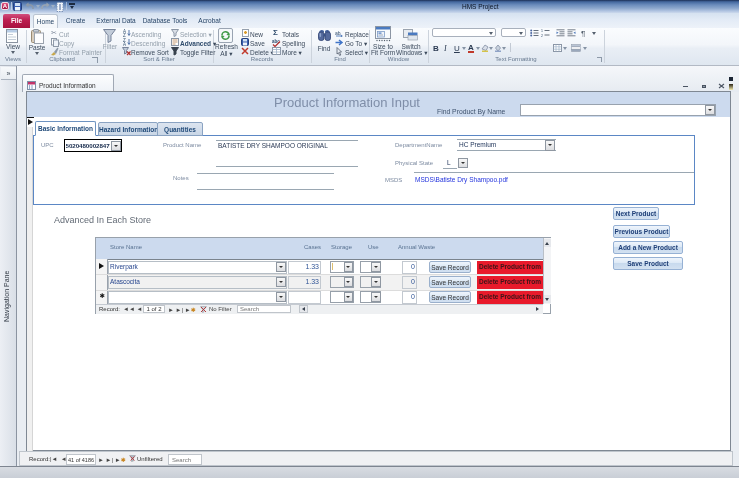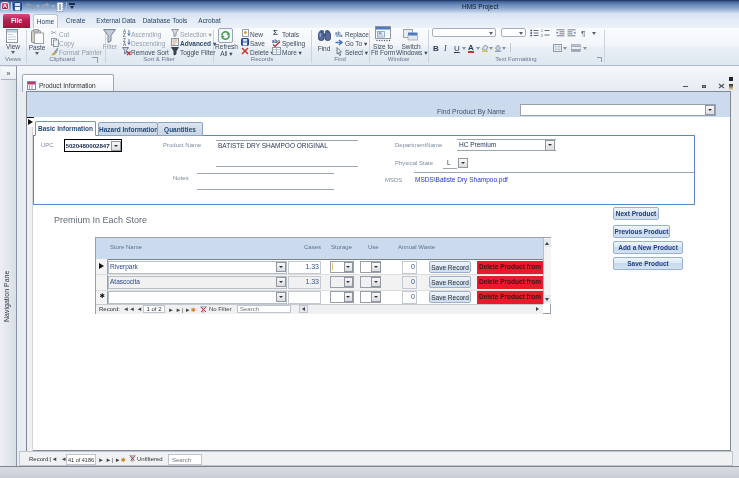--- a/index.html
+++ b/index.html
@@ -313,20 +313,21 @@
 <div class="abs" style="left:702px;top:84.5px;width:4px;height:3.2px;border:1px solid #4a5462;box-sizing:border-box;background:#8f9aa8;"></div>
 <svg class="abs" style="left:718px;top:83px;" width="7" height="6">
   <path d="M1 1 L6 5 M6 1 L1 5" stroke="#4a5462" stroke-width="1.1"></path>
 </svg>
 <div class="abs" style="left:729px;top:77px;width:4px;height:4px;background:#1b2534;"></div>
 <div class="abs" style="left:729px;top:84px;width:4px;height:6px;background:linear-gradient(180deg,#2a2417,#f4ecb0);"></div>
 
 <div class="abs" style="left:26px;top:91px;width:705px;height:360px;background:#fff;border:1px solid #7f8893;box-sizing:border-box;"></div>
 
 <div class="abs" style="left:27px;top:92px;width:703px;height:25px;background:#ccdaee;"></div>
+<div class="abs" style="left:197px;top:95px;width:300px;text-align:center;font-size:13px;color:#7f8ea8;">Product Information Input</div>
 <div class="abs" style="left:437px;top:107.5px;font-size:6.8px;color:#3f536e;">Find Product By Name</div>
 <div class="abs" style="left:520px;top:104px;width:196px;height:12px;background:#fff;border:1px solid #98a2ae;box-sizing:border-box;"></div>
 <div class="ddbtn" style="left:705px;top:105px;width:10px;height:10px;"></div>
 
 <div class="abs" style="left:27px;top:117px;width:6px;height:334px;background:#f0f0f0;border-right:1px solid #d5d5d5;box-sizing:border-box;"></div>
 <div class="abs" style="left:27px;top:117px;width:7px;height:10px;background:#fff;border-top:1.5px solid #111;box-sizing:border-box;"></div>
 <div class="abs" style="left:28px;top:119px;width:0;height:0;border-top:3px solid transparent;border-bottom:3px solid transparent;border-left:5px solid #111;"></div>
 
 <div class="abs" style="left:35px;top:121px;width:61px;height:15px;background:#fff;border:1px solid #6e93c0;border-bottom:1px solid #fff;border-radius:2px 2px 0 0;box-sizing:border-box;color:#1f4978;font-size:6.5px;font-weight:bold;text-align:center;line-height:14px;z-index:3;white-space:nowrap;overflow:hidden;">Basic Information</div>
 <div class="abs" style="left:98px;top:122px;width:60px;height:14px;background:linear-gradient(180deg,#dce4ef,#c9d6e6);border:1px solid #8aa3c2;border-radius:2px 2px 0 0;box-sizing:border-box;color:#1f4978;font-size:6.5px;font-weight:bold;text-align:center;line-height:13px;z-index:2;white-space:nowrap;overflow:hidden;">Hazard Information</div>
@@ -353,21 +354,21 @@
 
 <div class="lbl" style="left:395px;top:159.5px;">Physical State</div>
 <div class="abs" style="left:443px;top:157px;width:14px;height:12px;border-bottom:1px solid #9aa7b2;box-sizing:border-box;z-index:2;"></div>
 <div class="abs" style="left:447px;top:158.5px;font-size:6.5px;color:#1a2f55;z-index:3;">L</div>
 <div class="ddbtn" style="left:458px;top:157.5px;width:10px;height:10.5px;z-index:3;"></div>
 
 <div class="lbl" style="left:385px;top:176.5px;">MSDS</div>
 <div class="abs" style="left:414px;top:172px;width:280px;height:1px;background:#9aa7b2;z-index:2;"></div>
 <div class="abs" style="left:415px;top:175.5px;font-size:6.5px;color:#2233dd;z-index:3;">MSDS\Batiste Dry Shampoo.pdf</div>
 
-<div class="abs" style="left:54px;top:214.5px;font-size:9px;color:#636b76;">Premium In Each Store</div>
+<div class="abs" style="left:54px;top:214.5px;font-size:9px;color:#636b76;">Advanced In Each Store</div>
 
 <div class="abs" style="left:95px;top:237px;width:456px;height:77px;background:#fff;border:1px solid #98a1ab;box-sizing:border-box;"></div>
 
 <div class="abs" style="left:96px;top:238px;width:447px;height:21px;background:#ccdaee;"></div>
 <div class="abs" style="left:110px;top:243.5px;font-size:6px;color:#5a7392;">Store Name</div>
 <div class="abs" style="left:304px;top:243.5px;font-size:6px;color:#5a7392;">Cases</div>
 <div class="abs" style="left:331px;top:243.5px;font-size:6px;color:#5a7392;">Storage</div>
 <div class="abs" style="left:368px;top:243.5px;font-size:6px;color:#5a7392;">Use</div>
 <div class="abs" style="left:398px;top:243.5px;font-size:6px;color:#5a7392;">Annual Waste</div>
 <div class="abs" style="left:96px;top:259px;width:447px;height:1px;background:#7a838d;"></div>

